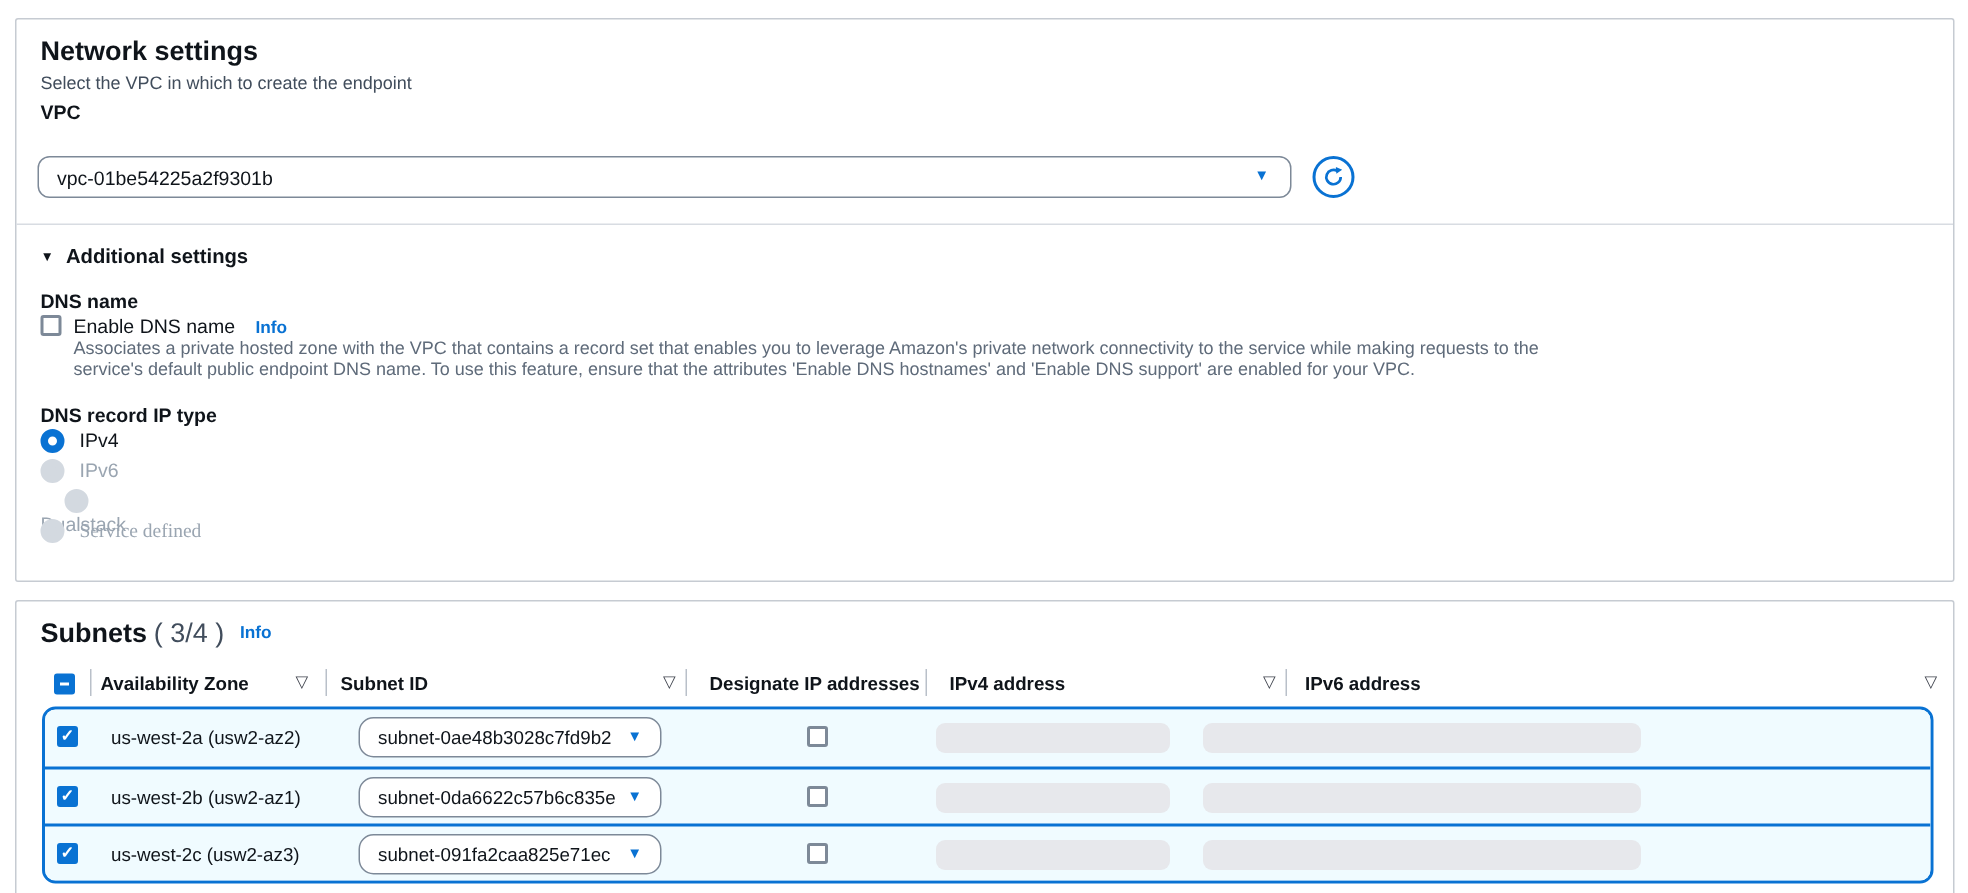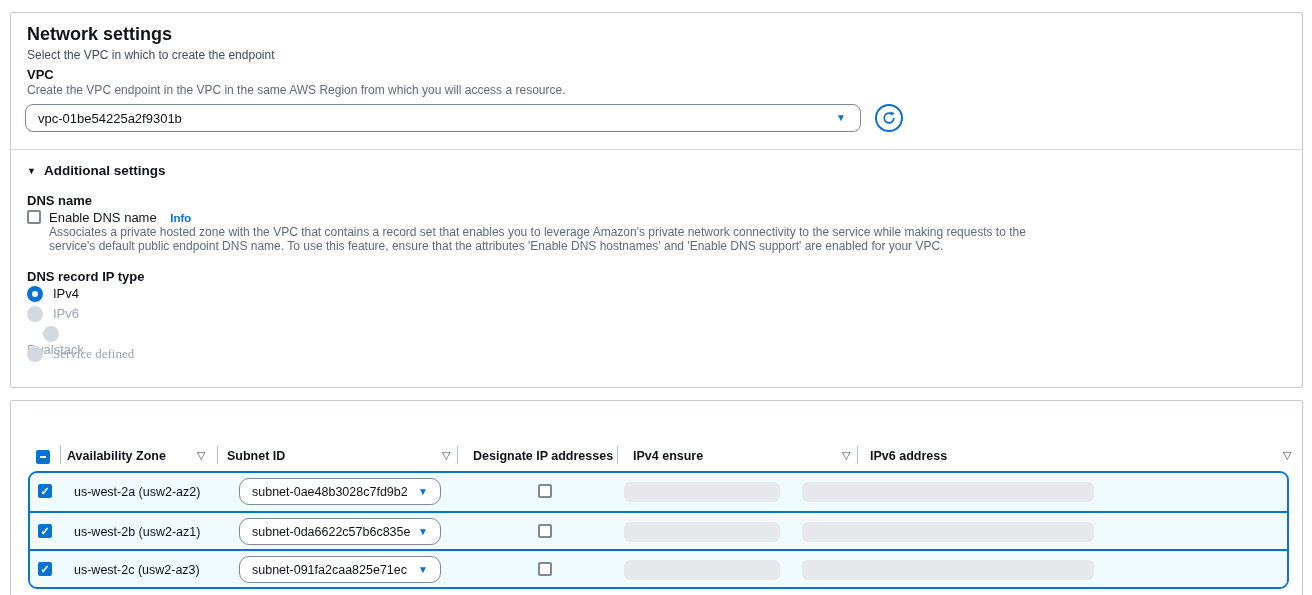--- a/index.html
+++ b/index.html
@@ -117,21 +117,20 @@
 </style>
 </head>
 <body>
 
 <div class="card" id="card-network">
 
   <div class="abs panel-title" style="left:16px; top:11px;">Network settings</div>
   <div class="abs panel-sub" style="left:16px; top:34px;">Select the VPC in which to create the endpoint</div>
 
   <div class="abs field-label" style="left:16px; top:54px;">VPC</div>
-  <div class="abs field-desc" style="left:16px; top:70px;">Create the VPC endpoint in the VPC in the same AWS Region from which you will access a resource.</div>
 
   <div class="select" style="left:14px; top:91px; width:836px; height:28px;">
     <span>vpc-01be54225a2f9301b</span>
     <span class="caret-blue">▼</span>
   </div>
 
   <div class="refresh-btn" style="left:864px; top:91px;">
     <svg width="16" height="16" viewBox="0 0 16 16">
       <path d="M12.8 8 A4.8 4.8 0 1 1 10.6 4.0" fill="none" stroke="#0972d3" stroke-width="1.8"></path>
       <path d="M9.6 1.4 L13.8 3.2 L9.9 5.8 Z" fill="#0972d3"></path>
@@ -170,33 +169,38 @@
     <span class="radio-label disabled">Dualstack</span>
   </div>
   <div class="radio-row" style="top:333px;font-family:Liberation Serif, serif;">
     <span class="radio disabled"></span>
     <span class="radio-label disabled">Service defined</span>
   </div>
 </div>
 
 <div class="card" id="card-subnets">
 
+  <div class="abs" style="left:16px; top:11px; white-space:nowrap;">
+    <span class="panel-title">Subnets</span>
+    <span style="font-size:18px; color:#414d5c; font-weight:400;">( 3/4 )</span>
+    <span class="info-link" style="margin-left:6px; vertical-align:3px;">Info</span>
+  </div>
 
   <div class="thead" style="left:15px; top:43px; right:16px;">
     <span class="cbx indeterminate abs" style="left:10px; top:3px;"></span>
     <span class="vsep" style="left:34px;"></span>
     <span class="th" style="left:41px;">Availability Zone</span>
     <span class="sort-caret" style="left:171px;">▽</span>
     <span class="vsep" style="left:191px;"></span>
     <span class="th" style="left:201px;">Subnet ID</span>
     <span class="sort-caret" style="left:416px;">▽</span>
     <span class="vsep" style="left:431px;"></span>
     <span class="th" style="left:447px;">Designate IP addresses</span>
     <span class="vsep" style="left:591px;"></span>
-    <span class="th" style="left:607px;">IPv4 ensure</span>
+    <span class="th" style="left:607px;">IPv4 address</span>
     <span class="sort-caret" style="left:816px;">▽</span>
     <span class="vsep" style="left:831px;"></span>
     <span class="th" style="left:844px;">IPv6 address</span>
     <span class="sort-caret" style="left:1257px;">▽</span>
   </div>
 
   <div class="row-group" style="left:17px; top:70px; width:1261px;">
 
     <div class="trow">
       <span class="cbx checked cell-cb">✓</span>

